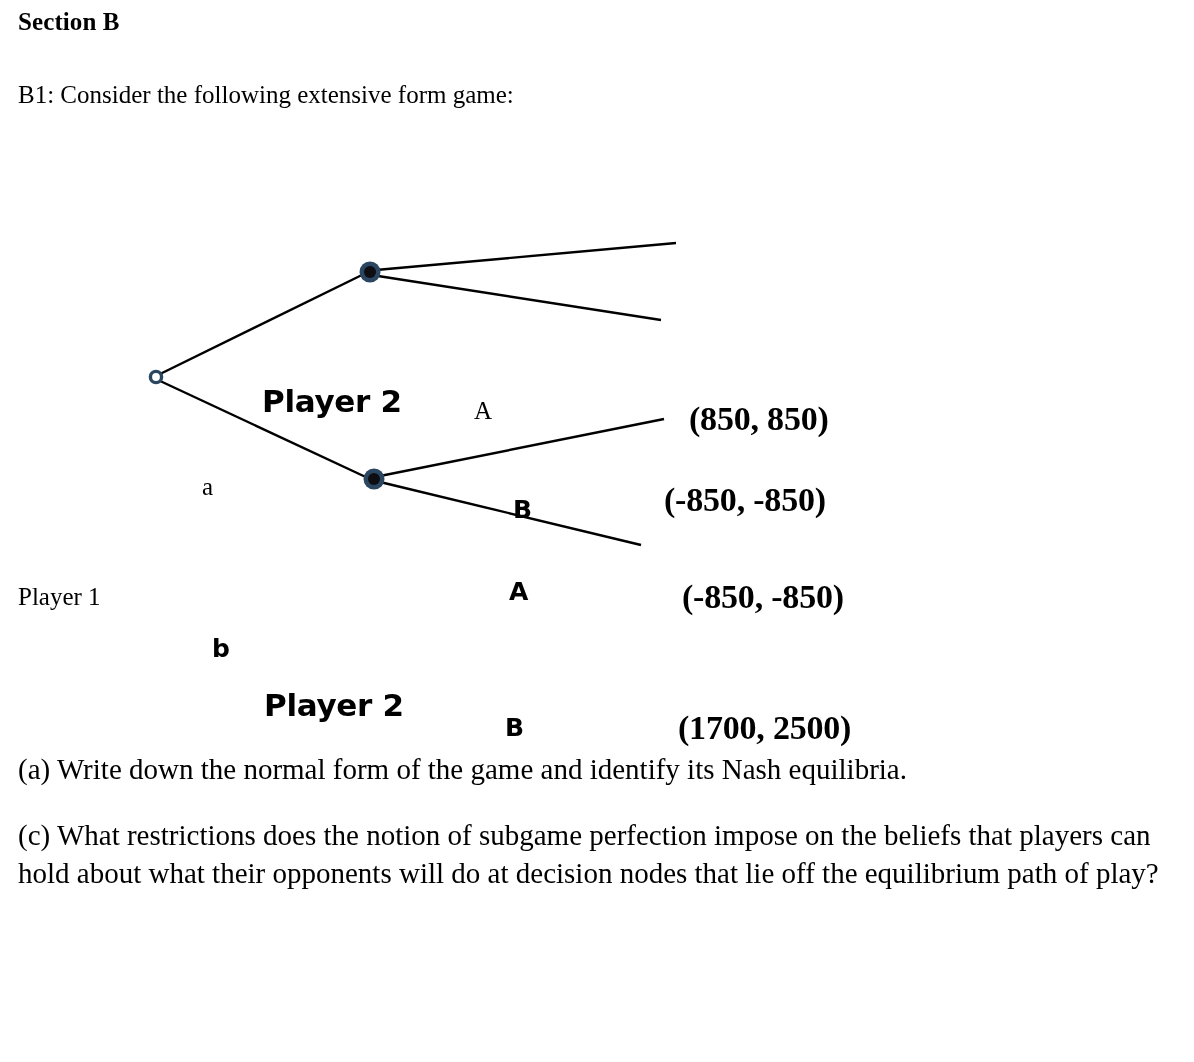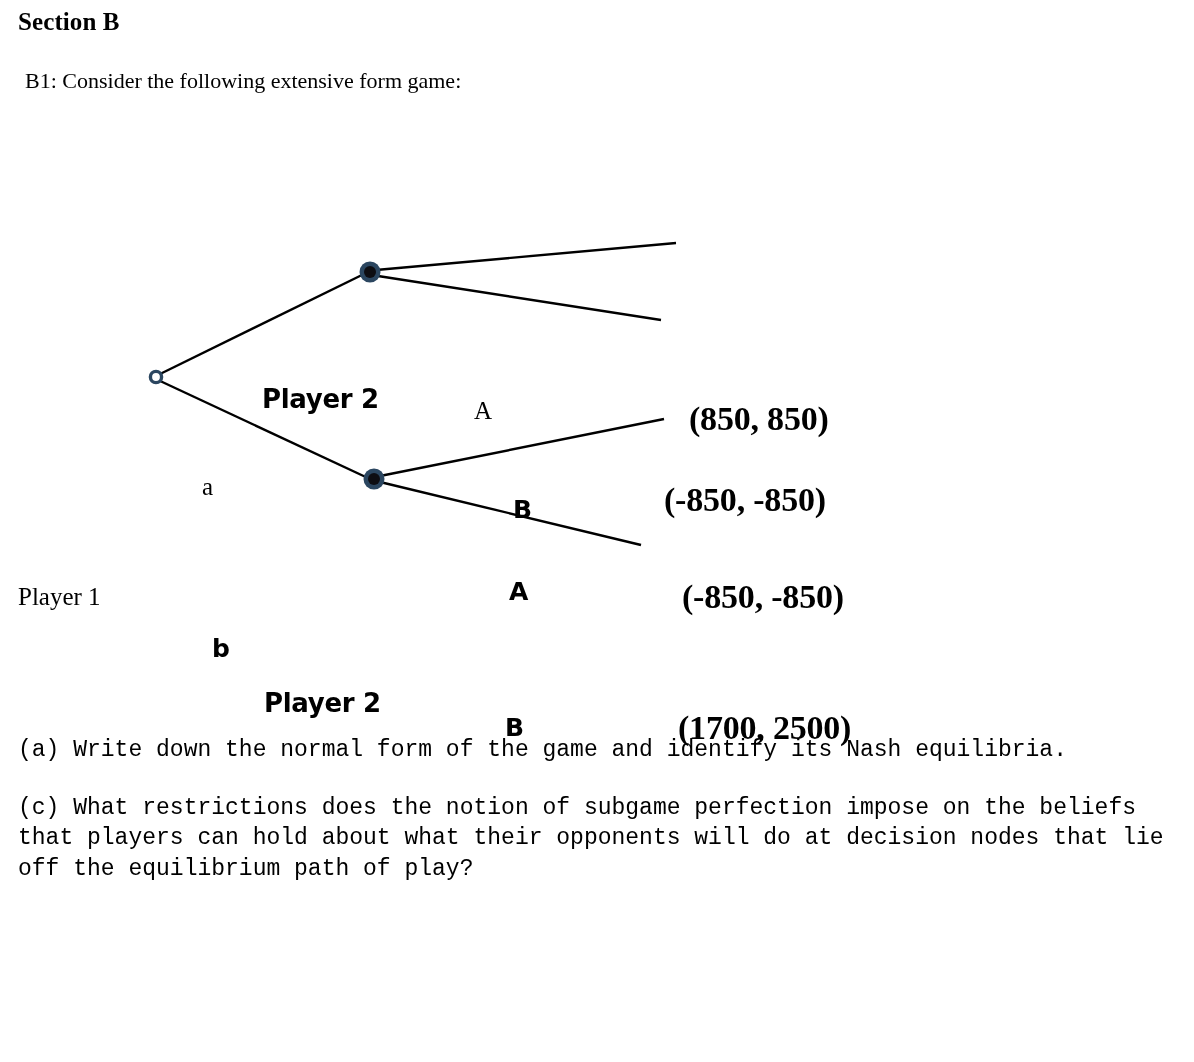--- a/index.html
+++ b/index.html
@@ -29,24 +29,23 @@
     left: 18px;
     top: 8px;
     font-size: 25px;
     font-weight: bold;
     letter-spacing: 0.1px;
   }
 
   .intro-line {
     position: absolute;
     left: 18px;
-    top: 68px;
-    font-size: 22px;
+    top: 81px;
+    font-size: 25px;
     font-weight: normal;
-    margin-left: 7px;
   }
 
   
   .figure {
     position: absolute;
     left: 0px;
     top: 180px;
     width: 1000px;
     height: 400px;
   }
@@ -70,21 +69,21 @@
     font-weight: normal;
   }
   
   .lbl-sans {
     font-family: "DejaVu Sans", "Liberation Sans", sans-serif;
     font-size: 25px;
     font-weight: bold;
   }
   .lbl-player {
     font-family: "DejaVu Sans", "Liberation Sans", sans-serif;
-    font-size: 26px;
+    font-size: 31px;
     font-weight: bold;
     letter-spacing: -0.3px;
   }
   .lbl-payoff {
     font-family: Liberation Serif, serif;
     font-size: 34px;
     font-weight: bold;
     letter-spacing: -0.2px;
   }
 
@@ -104,24 +103,24 @@
   .pos-pay-4        { left: 678px; top: 531px; }
 
   
   .questions {
     position: absolute;
     left: 18px;
     top: 735px;
     width: 1148px;
   }
   .question {
-    font-family: Liberation Mono, monospace;
-    font-size: 23px;
+    font-family: Liberation Serif, serif;
+    font-size: 29px;
     line-height: 1.33;
-    margin: 0 0 27px 0;
+    margin: 15px 0 27px 0;
     text-align: left;
   }
   .question:last-child { margin-bottom: 0; }
 </style>
 </head>
 <body>
 
 <div class="page">
 
   <div class="section-heading">Section B</div>

